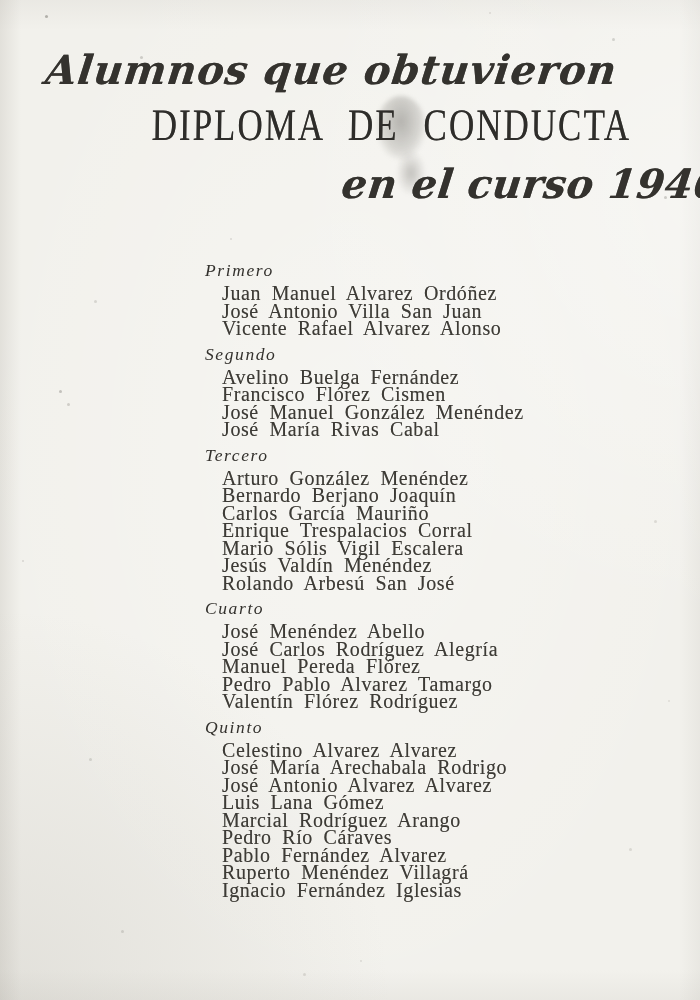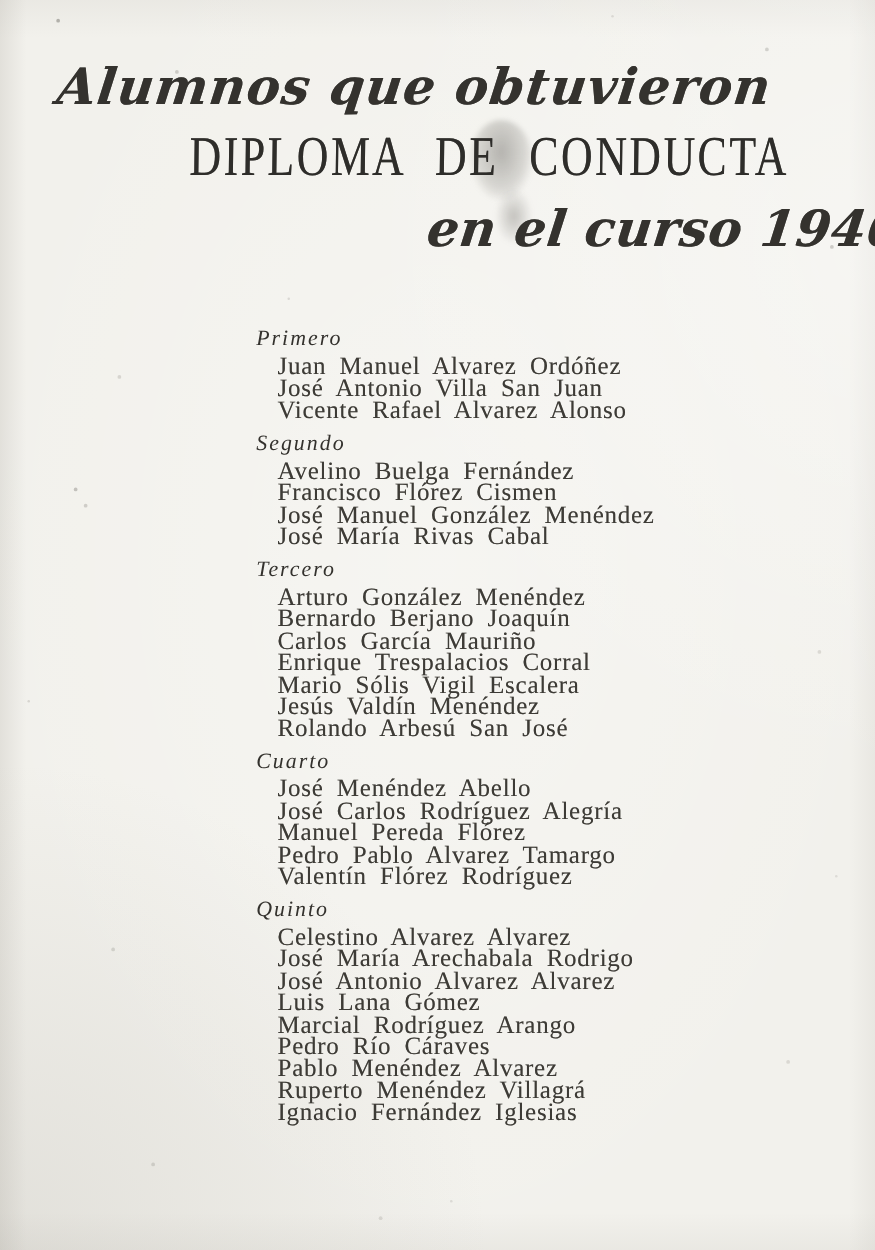--- a/index.html
+++ b/index.html
@@ -158,18 +158,18 @@
       <div class="student">Manuel Pereda Flórez</div>
       <div class="student">Pedro Pablo Alvarez Tamargo</div>
       <div class="student">Valentín Flórez Rodríguez</div>
       <div class="grade">Quinto</div>
       <div class="student">Celestino Alvarez Alvarez</div>
       <div class="student">José María Arechabala Rodrigo</div>
       <div class="student">José Antonio Alvarez Alvarez</div>
       <div class="student">Luis Lana Gómez</div>
       <div class="student">Marcial Rodríguez Arango</div>
       <div class="student">Pedro Río Cáraves</div>
-      <div class="student">Pablo Menéndez Alvarez</div>
+      <div class="student">Pablo Fernández Alvarez</div>
       <div class="student">Ruperto Menéndez Villagrá</div>
       <div class="student">Ignacio Fernández Iglesias</div>
     </main>
 
 </div>
 
 </body></html>

